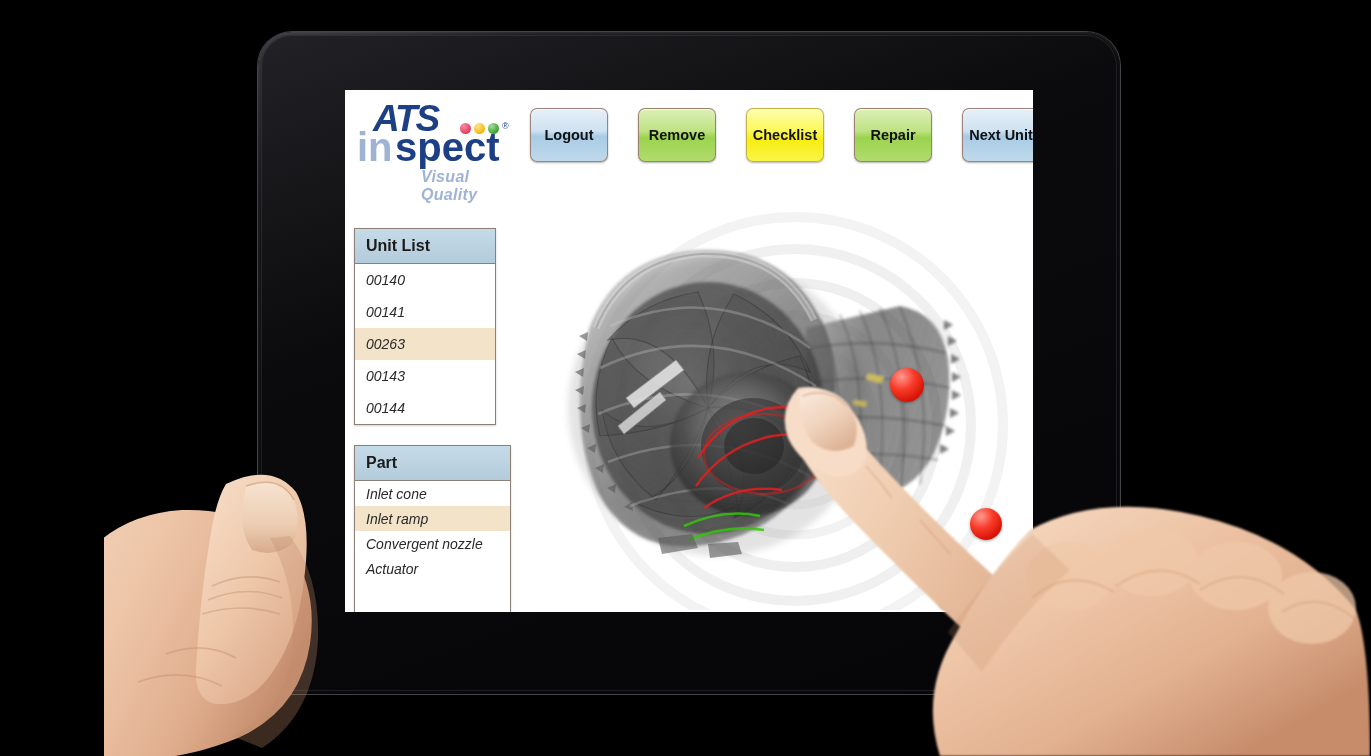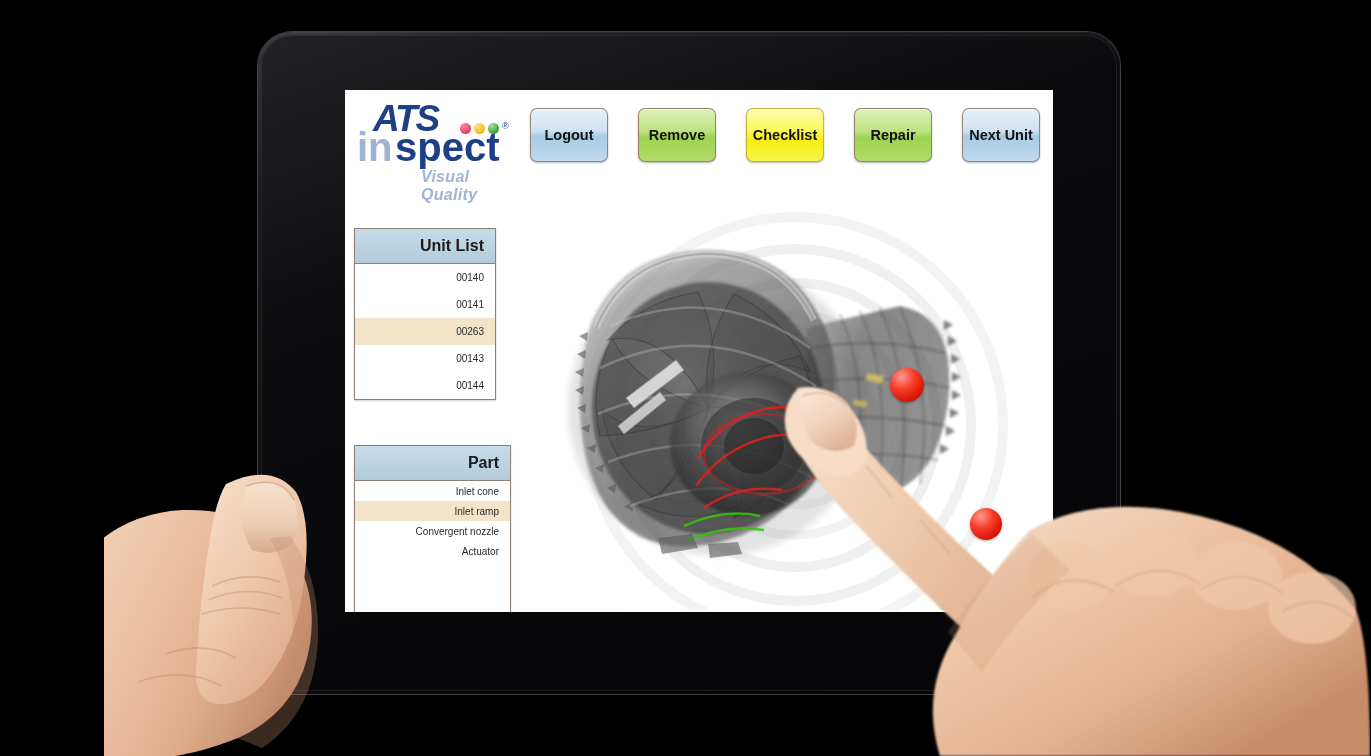--- a/index.html
+++ b/index.html
@@ -51,21 +51,21 @@
   }
   #home-square{
     position:absolute;left:50%;top:50%;width:15px;height:15px;
     margin:-7.5px 0 0 -7.5px;border-radius:3.5px;
     border:1.7px solid rgba(145,150,165,.62);
   }
 
   
   #screen{
     position:absolute;left:345px;top:90px;width:688px;height:522px;
-    background:#ffffff;overflow:hidden;padding-left:20px;
+    background:#ffffff;overflow:hidden;
   }
 
   
   #logo{
     position:absolute;left:12px;top:6px;width:160px;height:88px;
     user-select:none;
   }
   .logo-ats{
     position:absolute;left:16px;top:4px;
     font-family:"Liberation Sans", sans-serif;
@@ -108,33 +108,33 @@
   }
   .tbtn.blue{background:linear-gradient(180deg,#e6f0f8 0%,#cfe2f1 42%,#a8cbe4 52%,#bfd9ec 100%);}
   .tbtn.green{background:linear-gradient(180deg,#dcf0b6 0%,#bfe283 42%,#9bd34f 55%,#b2dc6c 100%);}
   .tbtn.yellow{background:linear-gradient(180deg,#fdfdb0 0%,#fcf95c 40%,#f7ed12 60%,#faf448 100%);border-color:rgba(190,170,60,.9);}
 
   
   .panel{
     position:absolute;background:#fff;
     border:1px solid #8c7f76;
     box-shadow:0 1px 2px rgba(0,0,0,.18);
-    text-align:right;
   }
   .panel-head{
     background:linear-gradient(180deg,#c6dbe8 0%,#b3cbdb 100%);
     border-bottom:1px solid #8c7f76;
     font-weight:bold;font-size:16px;color:#1b1b1b;
     padding:8px 11px;
     font-family:"Liberation Sans", sans-serif;
   }
   .panel-row{
-    font-size:10px;color:#2a2a2a;padding:7px 11px;
+    font-size:14px;color:#2a2a2a;padding:7px 11px;
     font-family:"Liberation Sans", sans-serif;
     cursor:pointer;
+    font-style:italic;
   }
   .panel-row.selected{background:#f2e3c9;}
 
   #unit-list-panel{left:9px;top:138px;width:140px;}
   #unit-list-panel .panel-row{padding:8px 11px;}
   #part-panel{left:9px;top:355px;width:155px;height:167px;}
   #part-panel .panel-row{padding:4.5px 11px;}
 
   
   #engine-view{

